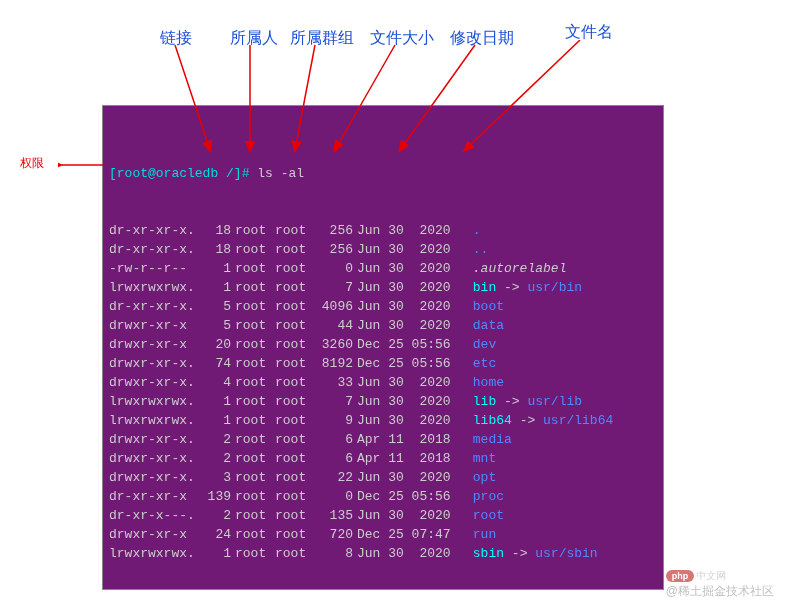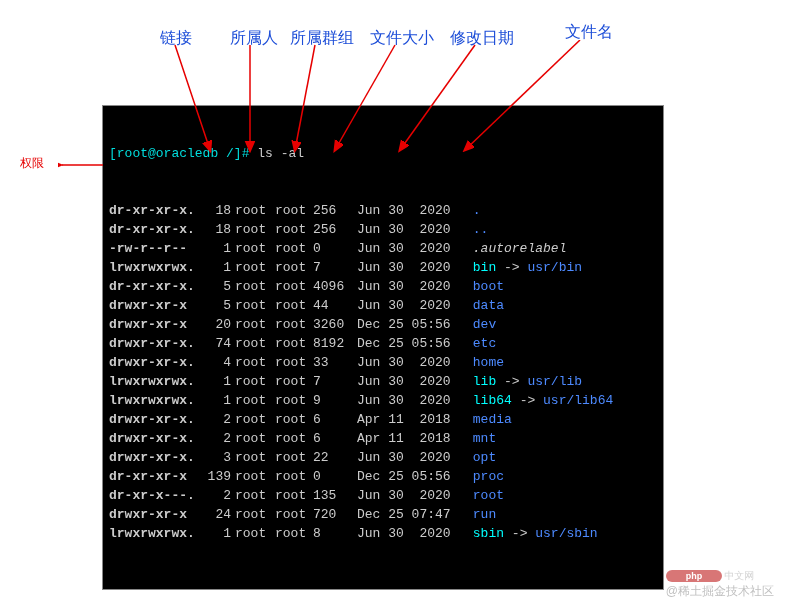--- a/index.html
+++ b/index.html
@@ -44,59 +44,59 @@
       left: 58px;
       top: 160px;
       z-index: 10;
     }
     .terminal {
       position: absolute;
       left: 102px;
       top: 105px;
       width: 562px;
       height: 485px;
-      background: #000000;
+      background: #701a75;
       font-family: "Consolas", "Courier New", monospace;
       font-size: 13px;
       line-height: 19px;
-      padding: 0 6px;
+      padding: 20px 6px;
       overflow: hidden;
       white-space: pre;
       border: 1px solid #888;
     }
     .prompt-user { color: #00dddd; }
     .prompt-path { color: #00dddd; }
     .prompt-text { color: #ccc; }
     .total { color: #ccc; }
-    .perm { color: #ccc; display: inline-block; width: 92px; font-weight: bold; }
+    .perm { color: #ccc; display: inline-block; width: 92px; }
     .links { color: #ccc; display: inline-block; width: 30px; text-align: right; }
     .owner { color: #ccc; display: inline-block; width: 40px; text-align: left; margin-left: 4px;}
     .group { color: #ccc; display: inline-block; width: 38px; text-align: left;}
-    .size { color: #ccc; display: inline-block; width: 40px; }
+    .size { color: #ccc; display: inline-block; width: 40px; text-align: right; }
     .date { color: #ccc; display: inline-block; width: 108px; margin-left: 4px;}
     .fname { }
     .dir { color: #4d8aff; }
     .lnk { color: #00ffff; }
     .reg { color: #ccc; font-style: italic; }
     .arrow-tx { color: #ccc; }
     .row { display: block; }
     .watermark {
       position: absolute;
       right: 12px;
       bottom: 12px;
       z-index: 20;
       font-size: 10px;
       color: rgba(200,200,200,0.8);
     }
     .wm-logo {
       display: inline-block;
       background: rgba(200,60,60,0.7);
       color: #fff;
       border-radius: 10px;
-      padding: 1px 20px;
+      padding: 1px 6px;
       font-weight: bold;
       font-size: 9px;
       margin-right: 2px;
     }
     .wm-sub {
       display: block;
       text-align: right;
       color: rgba(150,150,150,0.6);
       font-size: 12px;
     }

